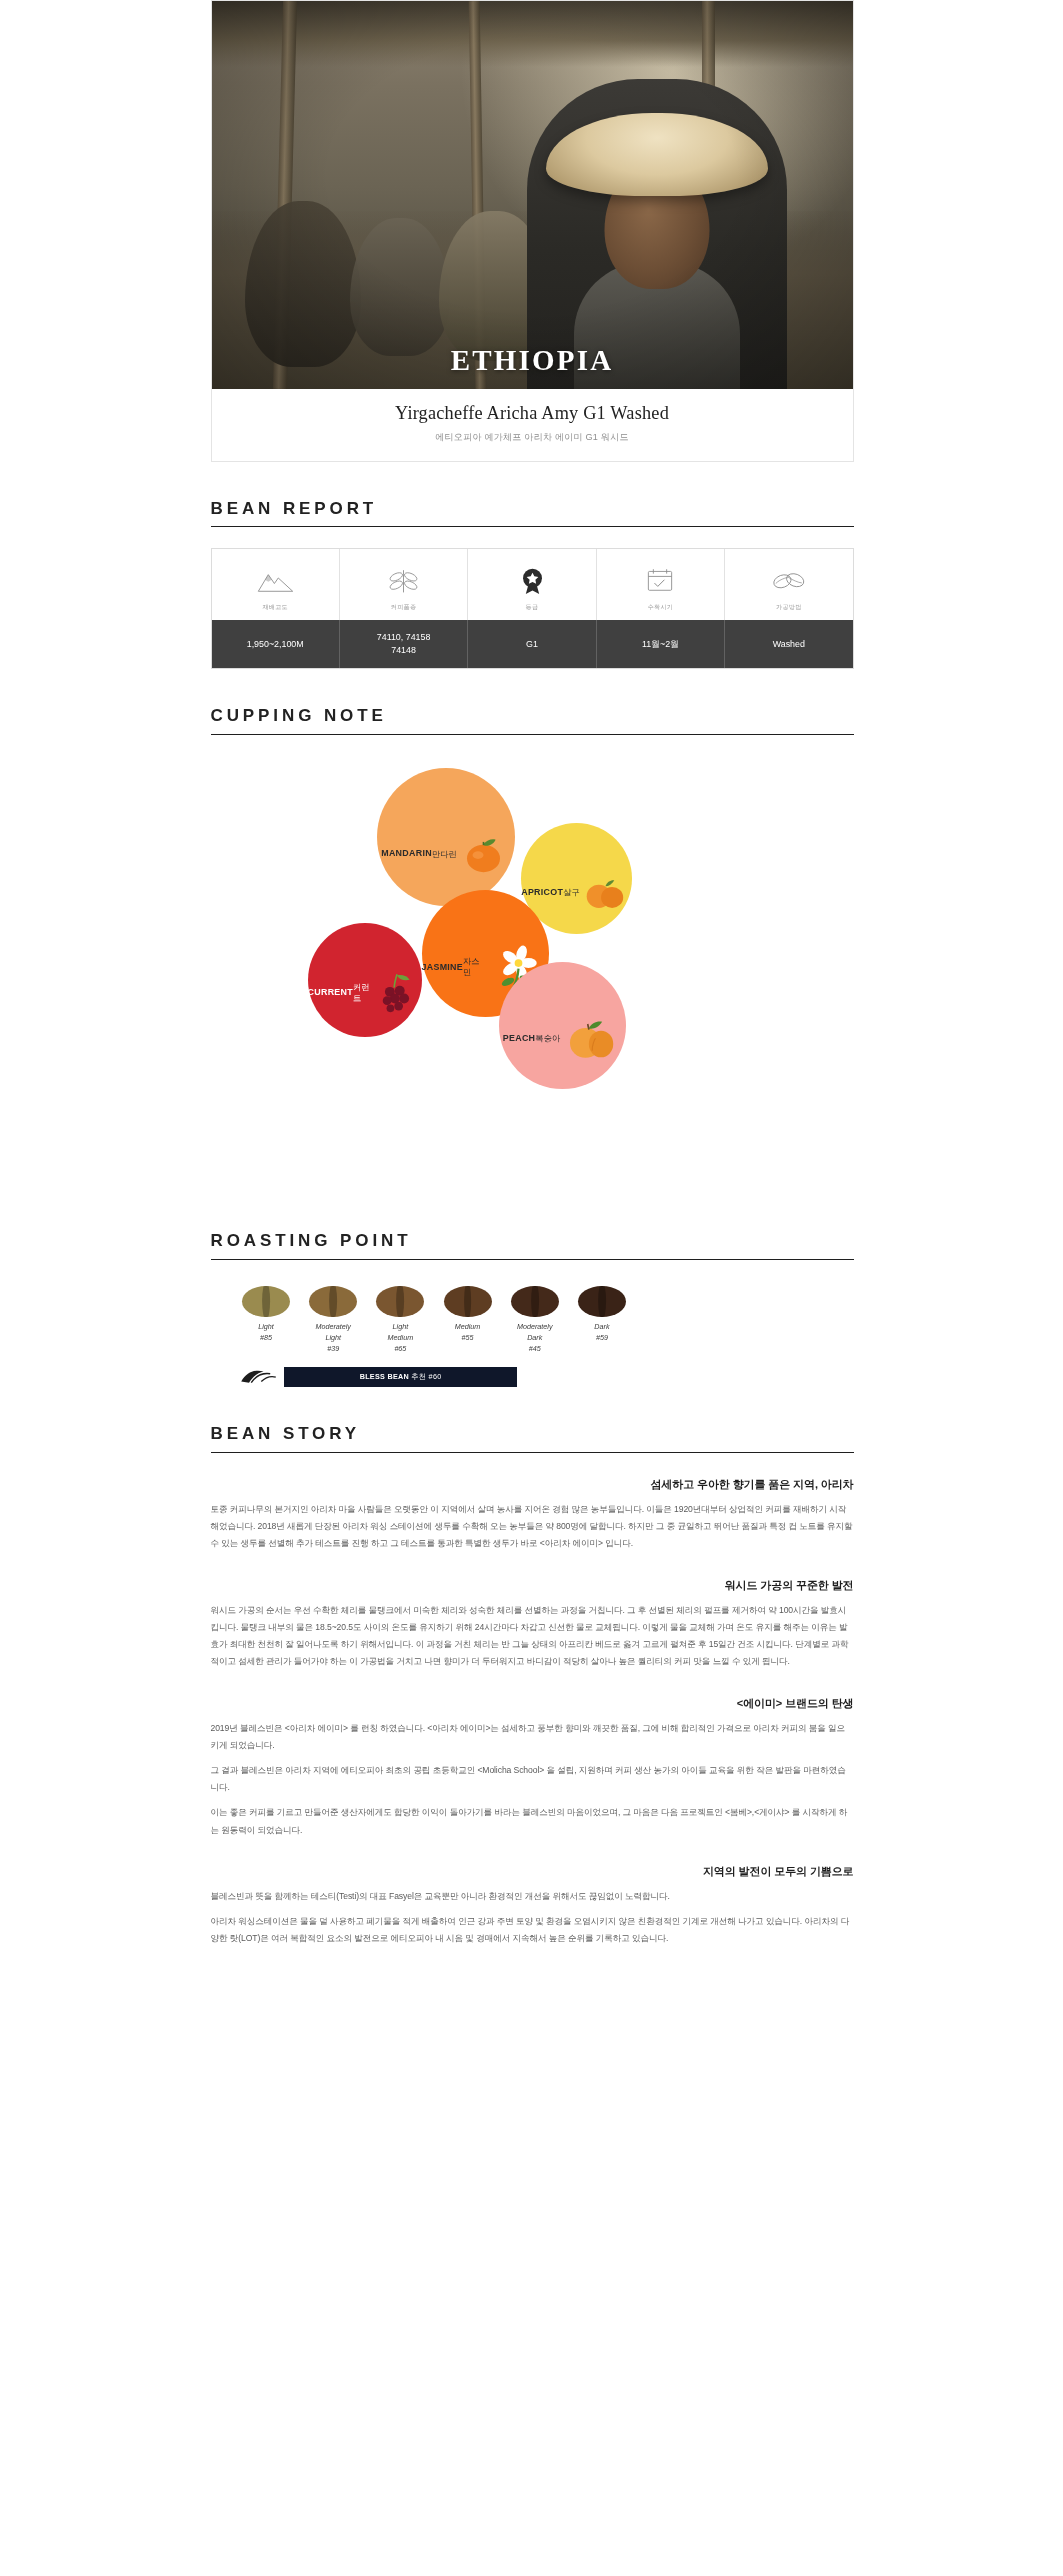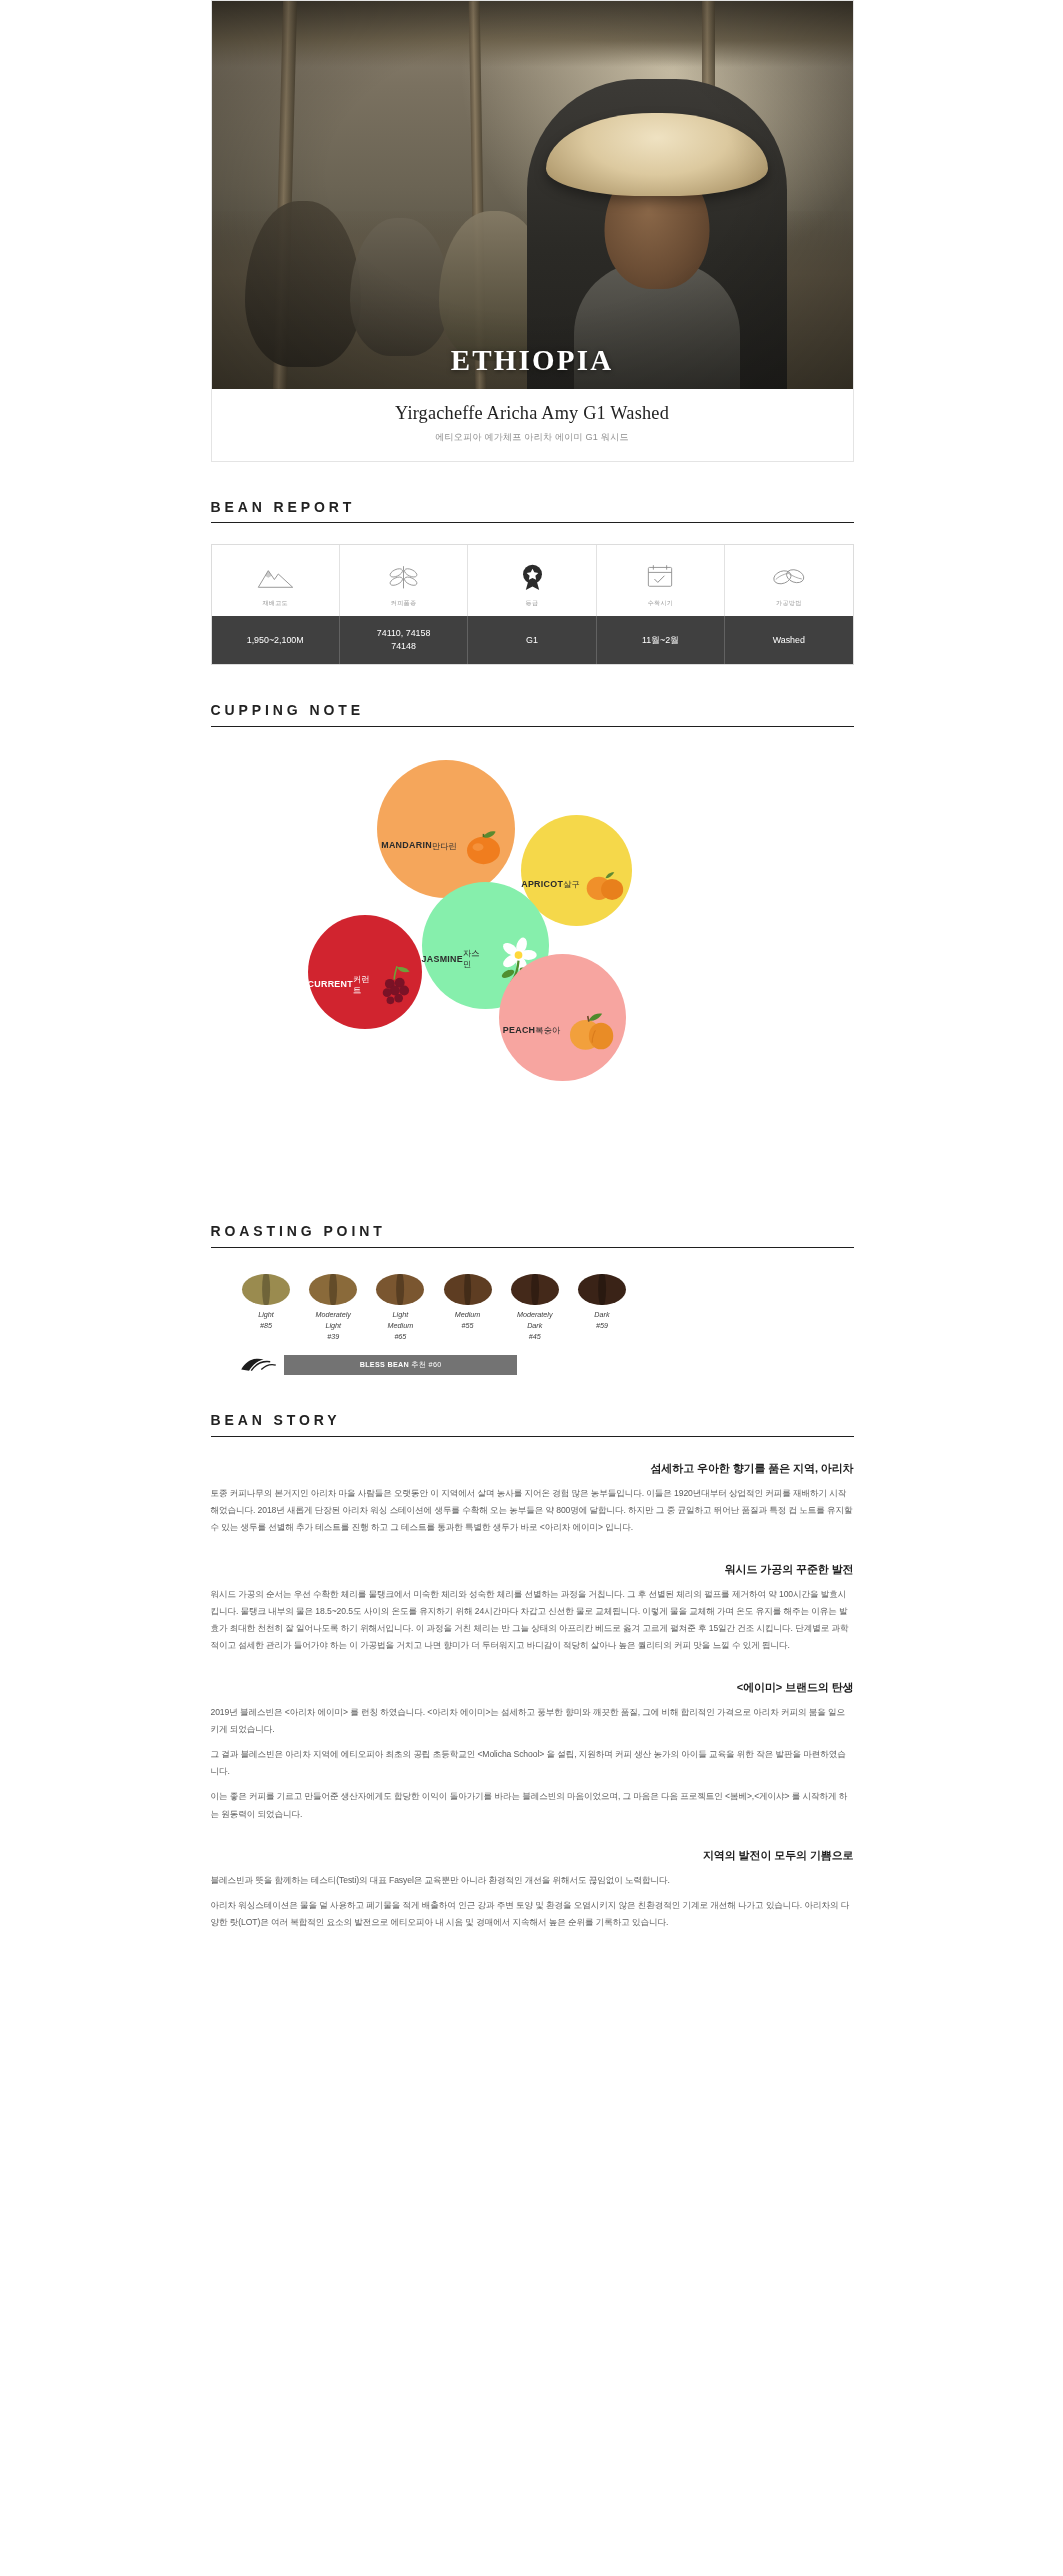--- a/index.html
+++ b/index.html
@@ -120,21 +120,21 @@
     letter-spacing: 0.2px;
   }
 
   
   .sec-head {
     margin: 0 auto;
     width: 643px;
     padding-top: 37px;
   }
   .sec-head h2 {
-    font-size: 14px;
+    font-size: 17px;
     letter-spacing: 3.9px;
     font-weight: 700;
     color: #222;
     padding-bottom: 7.8px;
   }
   .sec-rule {
     height: 1.1px;
     background: #1f1f1f;
     width: 100%;
   }
@@ -207,21 +207,21 @@
   .b-mandarin {
     left: 166px; top: 28px; width: 138px; height: 138px;
     background: #f5a65b; color: #2b2b2b; padding-top: 32px;
   }
   .b-apricot {
     left: 310px; top: 83px; width: 111px; height: 111px;
     background: #f5d84a; color: #2b2b2b; padding-top: 25.5px;
   }
   .b-jasmine {
     left: 211px; top: 150px; width: 127px; height: 127px;
-    background: #86efac; color: #2b2b2b; padding-top: 25.5px;
+    background: #f97316; color: #2b2b2b; padding-top: 25.5px;
   }
   .b-current {
     left: 97px; top: 183px; width: 114px; height: 114px;
     background: #d1242f; color: #fff; padding-top: 24.4px;
   }
   .b-peach {
     left: 288px; top: 222px; width: 127px; height: 127px;
     background: #f7a5a0; color: #2b2b2b; padding-top: 24.4px;
   }
   .fruit { margin-top: 4.4px; }
@@ -264,21 +264,21 @@
     line-height: 1.5;
     font-style: italic;
   }
   .roast-bar-wrap {
     margin-top: 12.2px;
     display: flex;
     align-items: center;
     gap: 6.6px;
   }
   .roast-bar {
-    background: #737373;
+    background: #0f172a;
     color: #fff;
     font-size: 7.2px;
     letter-spacing: 0.3px;
     padding: 5px 10px;
     width: 233px;
     text-align: center;
     font-weight: 700;
   }
   .roast-bar .rec { font-weight: 400; }
   .bless-logo { width: 39px; height: 19px; }

